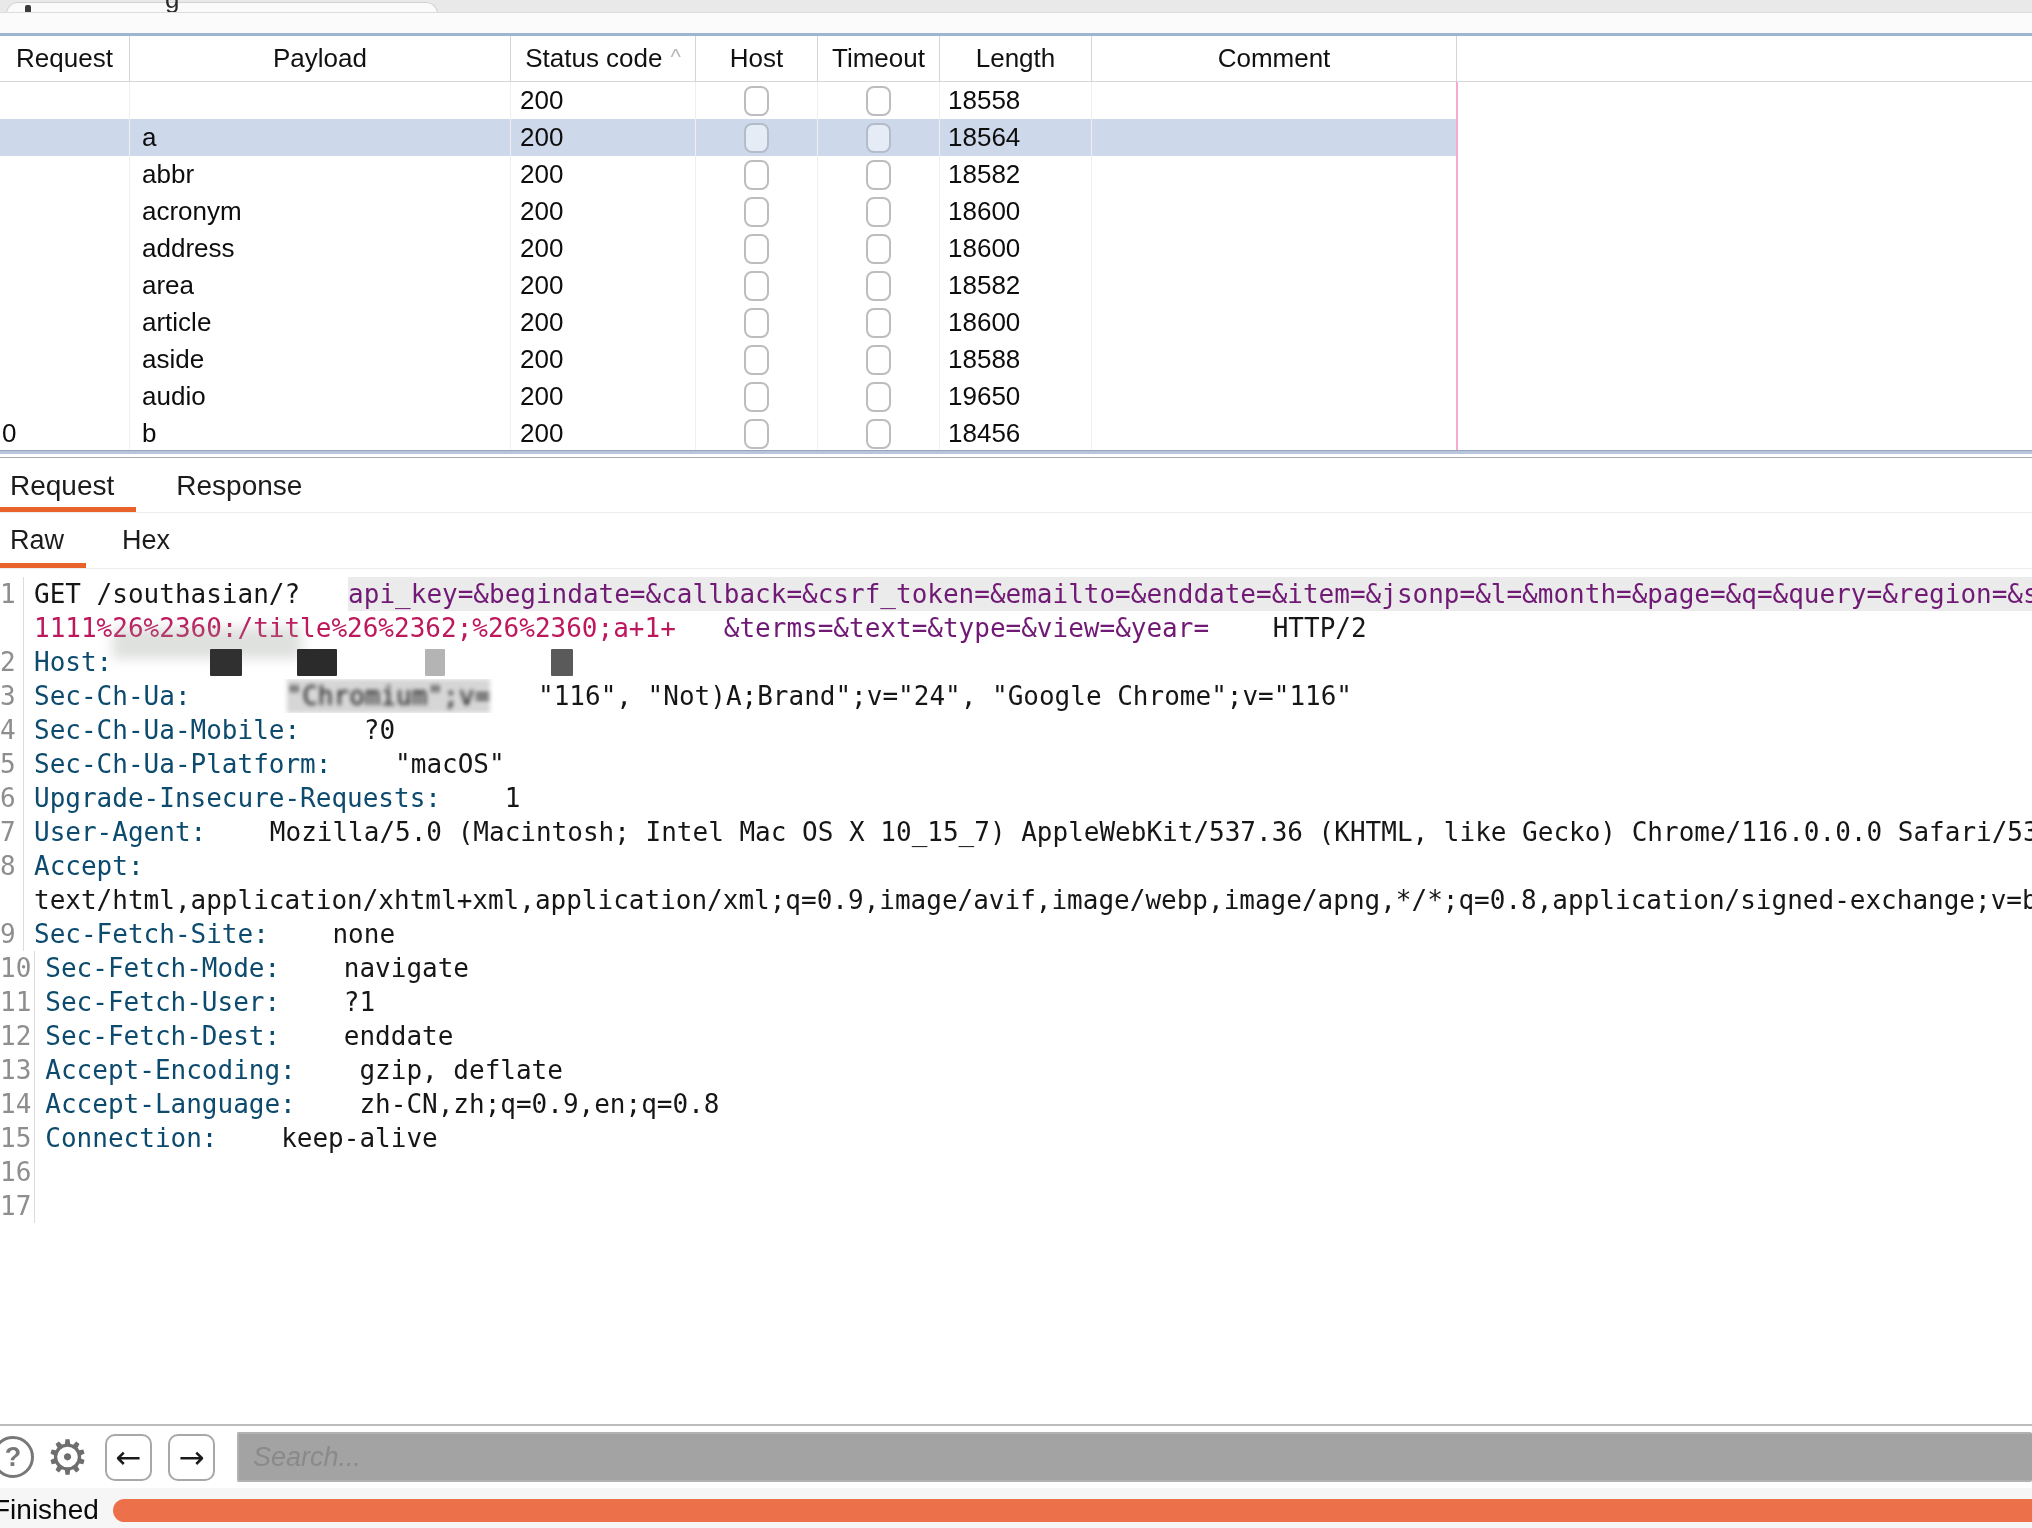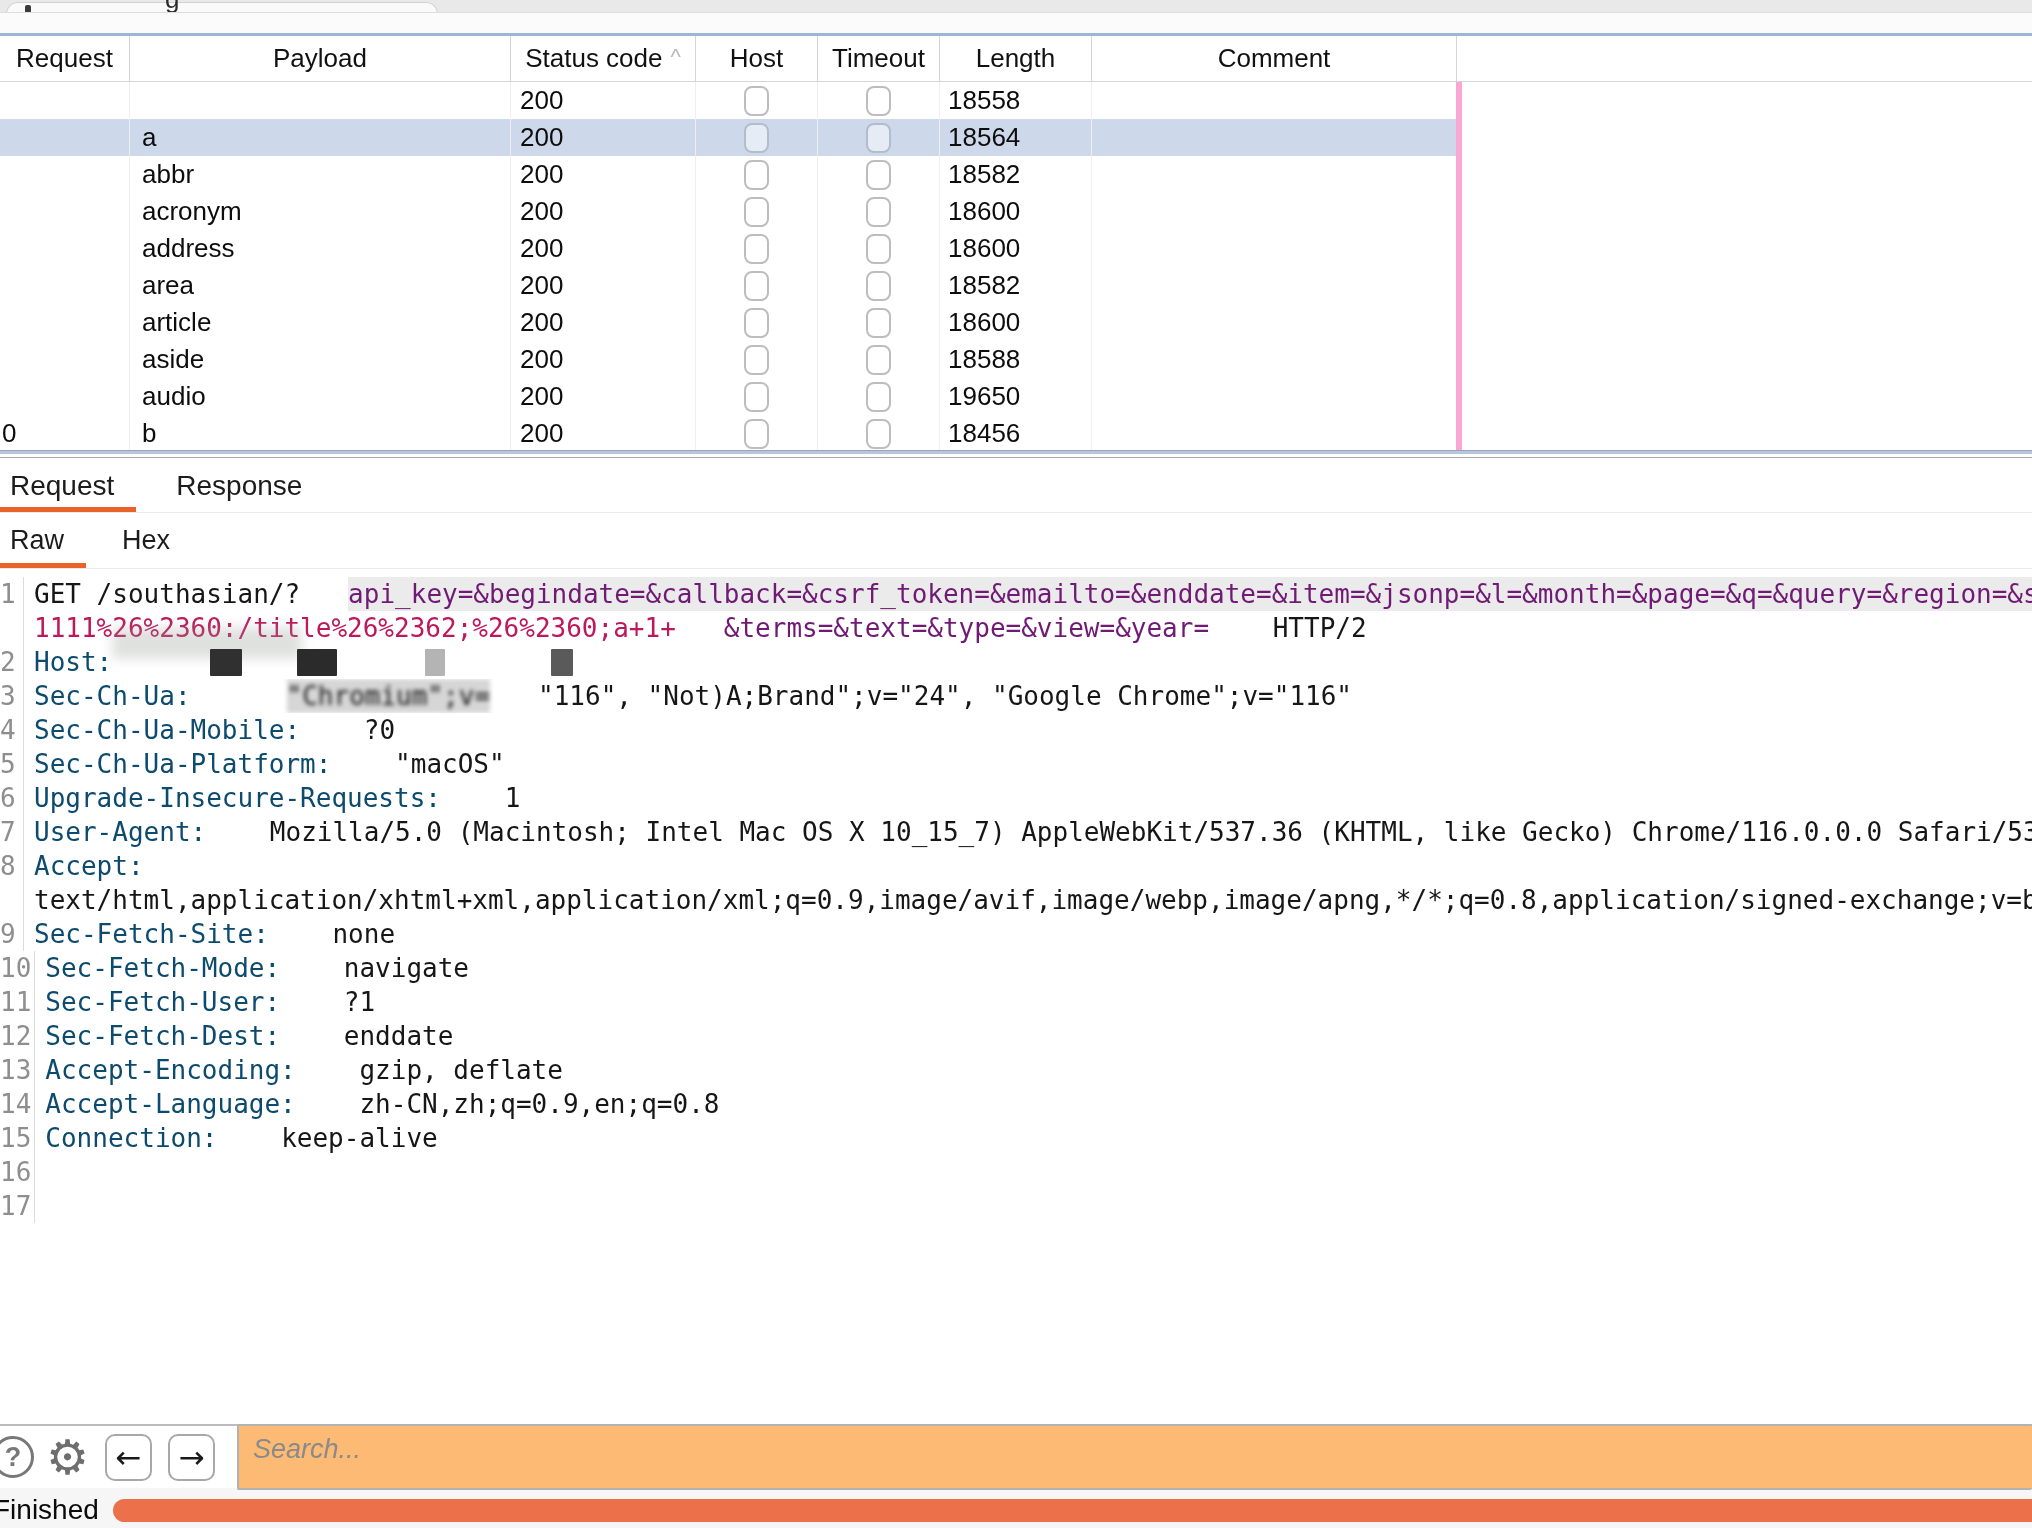--- a/index.html
+++ b/index.html
@@ -14,21 +14,21 @@
   .whitegap{height:20px;background:#fbfbfb;}
   .blueline{height:3px;background:#9fb4d2;}
 
   
   .results{position:relative;}
   .theadwrap{border-bottom:1px solid #d6d6d6;width:2032px;}
   .thead{display:grid;width:1456px;height:45px;border-right:1px solid #d4d4d4;background:#fff;}
   .th{display:flex;align-items:center;justify-content:center;border-right:1px solid #d4d4d4;font-size:26px;color:#111;white-space:nowrap;}
   .th:last-child{border-right:none;}
   .sort{color:#b8b8b8;font-size:22px;margin-left:8px;transform:translateY(-2px);}
-  .tbody{width:1456px;height:368px;overflow:hidden;border-right:6px solid #f9a8d4;}
+  .tbody{width:1456px;height:368px;overflow:hidden;border-right:2px solid #f9a8d4;}
   .tr{display:grid;height:37px;background:#fff;}
   .tr.selected{background:#cdd9ea;}
   .td{font-size:26px;color:#0d0d0d;display:flex;align-items:center;border-right:1px solid #efefef;overflow:hidden;white-space:nowrap;}
   .td:last-child{border-right:none;}
   .td.c0{padding-left:2px;}
   .td.c1{padding-left:12px;}
   .td.c2{padding-left:9px;}
   .td.c5{padding-left:8px;text-align:center;}
   .cbcell{justify-content:center;}
   .cb{width:25px;height:30px;border:2px solid #bdbdbd;border-radius:8px;background:#fff;box-sizing:border-box;}
@@ -61,21 +61,21 @@
   .fill{flex:1 1 auto;}
   .tblur{filter:blur(2px);background:#d6d6d6;}
   .redact{display:inline-block;align-self:center;height:27px;border-radius:1px;}
   .smudge::after{content:"";position:absolute;left:112px;top:16px;width:190px;height:32px;background:rgba(150,156,150,.30);filter:blur(6px);pointer-events:none;}
 
   
   .bottombar{height:62px;border-top:2px solid #bcbcbc;display:flex;align-items:center;background:#fff;box-sizing:content-box;}
   .help{width:42px;height:42px;border-radius:50%;border:3px solid #787878;color:#787878;font-size:27px;font-weight:bold;display:flex;align-items:center;justify-content:center;margin-left:-8px;box-sizing:border-box;background:#fff;flex:0 0 auto;}
   .gear{font-size:48px;color:#6e6e6e;margin-left:12px;line-height:1;flex:0 0 auto;font-family:"DejaVu Sans",sans-serif;}
   .navbtn{width:47px;height:47px;border:2px solid #a8a8a8;border-radius:10px;font-size:31px;color:#1a1a1a;display:flex;align-items:center;justify-content:center;margin-left:16px;background:#fff;box-sizing:border-box;flex:0 0 auto;font-family:"DejaVu Sans",sans-serif;}
-  .searchbox{margin-left:22px;flex:1 1 auto;height:46px;border:2px solid #b2b2b2;border-right:none;border-radius:2px;font-size:27px;padding:0 0 16px 14px;color:#222;background:#fdba74;outline:none;font-family:"Liberation Sans",sans-serif;}
+  .searchbox{margin-left:22px;flex:1 1 auto;height:46px;border:2px solid #b2b2b2;border-right:none;border-radius:2px;font-size:27px;padding:0 0 0 14px;color:#222;background:#a3a3a3;outline:none;font-family:"Liberation Sans",sans-serif;}
   .searchbox::placeholder{font-style:italic;color:#8a8a8a;}
 
   
   .statusbar{height:44px;background:#f6f6f6;display:flex;align-items:center;}
   .fin{font-size:28px;color:#0a0a0a;margin-left:-7px;white-space:nowrap;flex:0 0 auto;}
   .progress{flex:1 1 auto;height:23px;background:#ec7049;border-radius:12px 0 0 12px;margin-left:14px;}
 </style>
 </head>
 <body>
 

